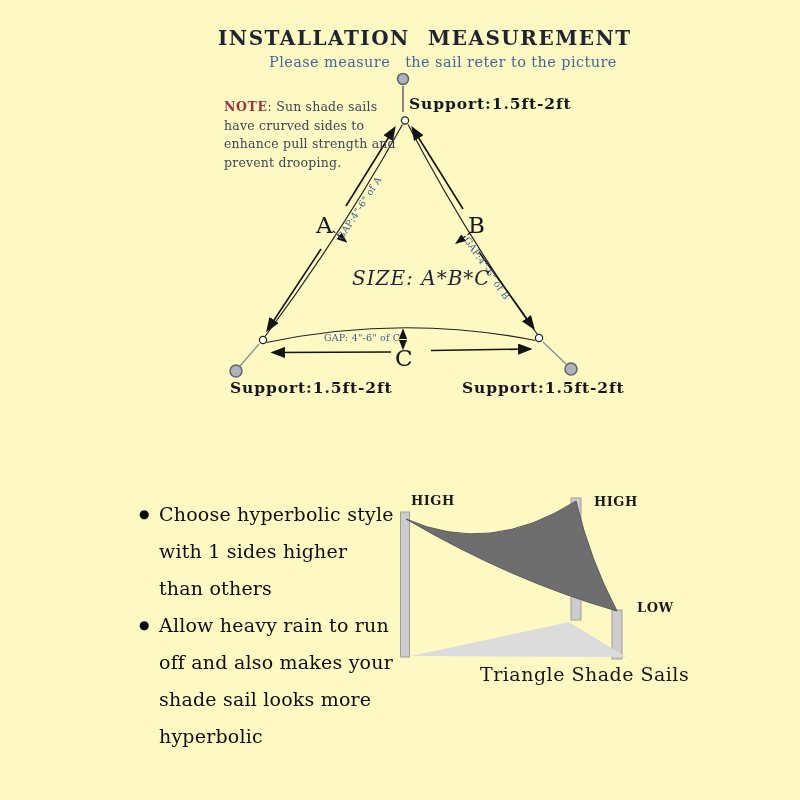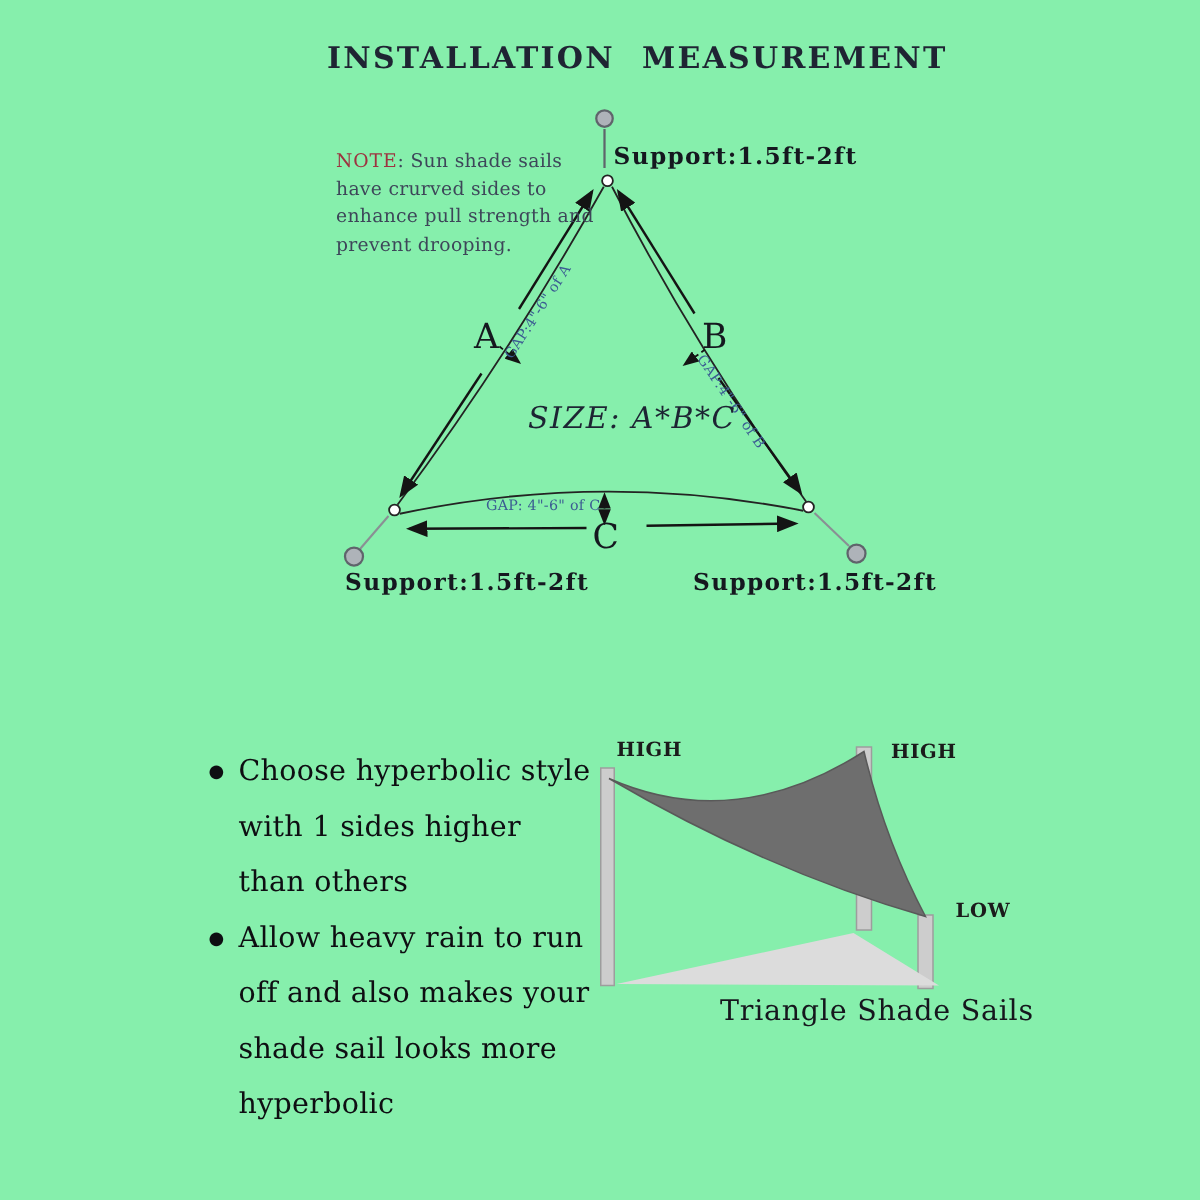--- a/index.html
+++ b/index.html
@@ -1,37 +1,37 @@
 <!DOCTYPE html>
 <html><head>
 <meta charset="utf-8">
 <style>
   html,body{margin:0;padding:0;background:#ffffff;}
   #canvas{
-    position:relative;width:800px;height:800px;background:#86efac;
+    position:relative;width:800px;height:800px;background:#fef9c3;
     font-family:"DejaVu Serif","Liberation Serif",serif;overflow:hidden;
   }
   .abs{position:absolute;}
   svg{position:absolute;left:0;top:0;}
 
   
   .title{
     font-size:20px;font-weight:bold;letter-spacing:1.5px;color:#1f2433;
     white-space:nowrap;
   }
   .subtitle{
     font-size:14.5px;color:#41689b;letter-spacing:.4px;white-space:pre;
   }
 
   
   .note{
     width:182px;font-size:12.5px;line-height:18.5px;color:#3d4659;
     letter-spacing:.2px;
   }
-  .note-label{color:#9d3340;font-weight:normal;letter-spacing:.6px;}
+  .note-label{color:#9d3340;font-weight:bold;letter-spacing:.6px;}
 
   
   .support{
     font-size:15.5px;font-weight:bold;letter-spacing:.9px;color:#15181f;
     white-space:nowrap;
   }
   .side-label{font-size:23px;color:#15181f;}
   .size-label{font-size:20px;letter-spacing:1px;color:#1d2433;white-space:nowrap;}
   .gap{
     font-size:9.5px;color:#3b5c92;white-space:nowrap;letter-spacing:.2px;
@@ -101,20 +101,21 @@
 
     <rect x="400.5" y="512" width="9" height="145" fill="#cdcdcd" stroke="#9d9d9d" stroke-width="1"></rect>
     <rect x="571" y="498" width="10" height="122" fill="#cdcdcd" stroke="#9d9d9d" stroke-width="1"></rect>
     <rect x="612" y="610" width="10" height="49" fill="#cdcdcd" stroke="#9d9d9d" stroke-width="1"></rect>
     <path d="M 411,656 L 569,622 L 626,657 Z" fill="#dcdcdc"></path>
     <path d="M 406,519 Q 490,556 576,501 Q 590,560 617,611 Q 512,581 406,519 Z" fill="#6e6e6e" stroke="#595959" stroke-width="1"></path>
   </svg>
 
   <span class="abs title" style="left:218px;top:26px;">INSTALLATION</span>
   <span class="abs title" style="left:428px;top:26px;">MEASUREMENT</span>
+  <span class="abs subtitle" style="left:269px;top:54px;">Please measure   the sail reter to the picture</span>
 
   <div class="abs note" style="left:224px;top:98px;">
     <span class="note-label">NOTE</span><span>: Sun shade sails have crurved sides to enhance pull strength and prevent drooping.</span>
   </div>
 
   <span class="abs support" style="left:409px;top:94px;">Support:1.5ft-2ft</span>
   <span class="abs support" style="left:230px;top:378px;">Support:1.5ft-2ft</span>
   <span class="abs support" style="left:462px;top:378px;">Support:1.5ft-2ft</span>
 
   <span class="abs side-label" style="left:316px;top:212px;">A</span>

